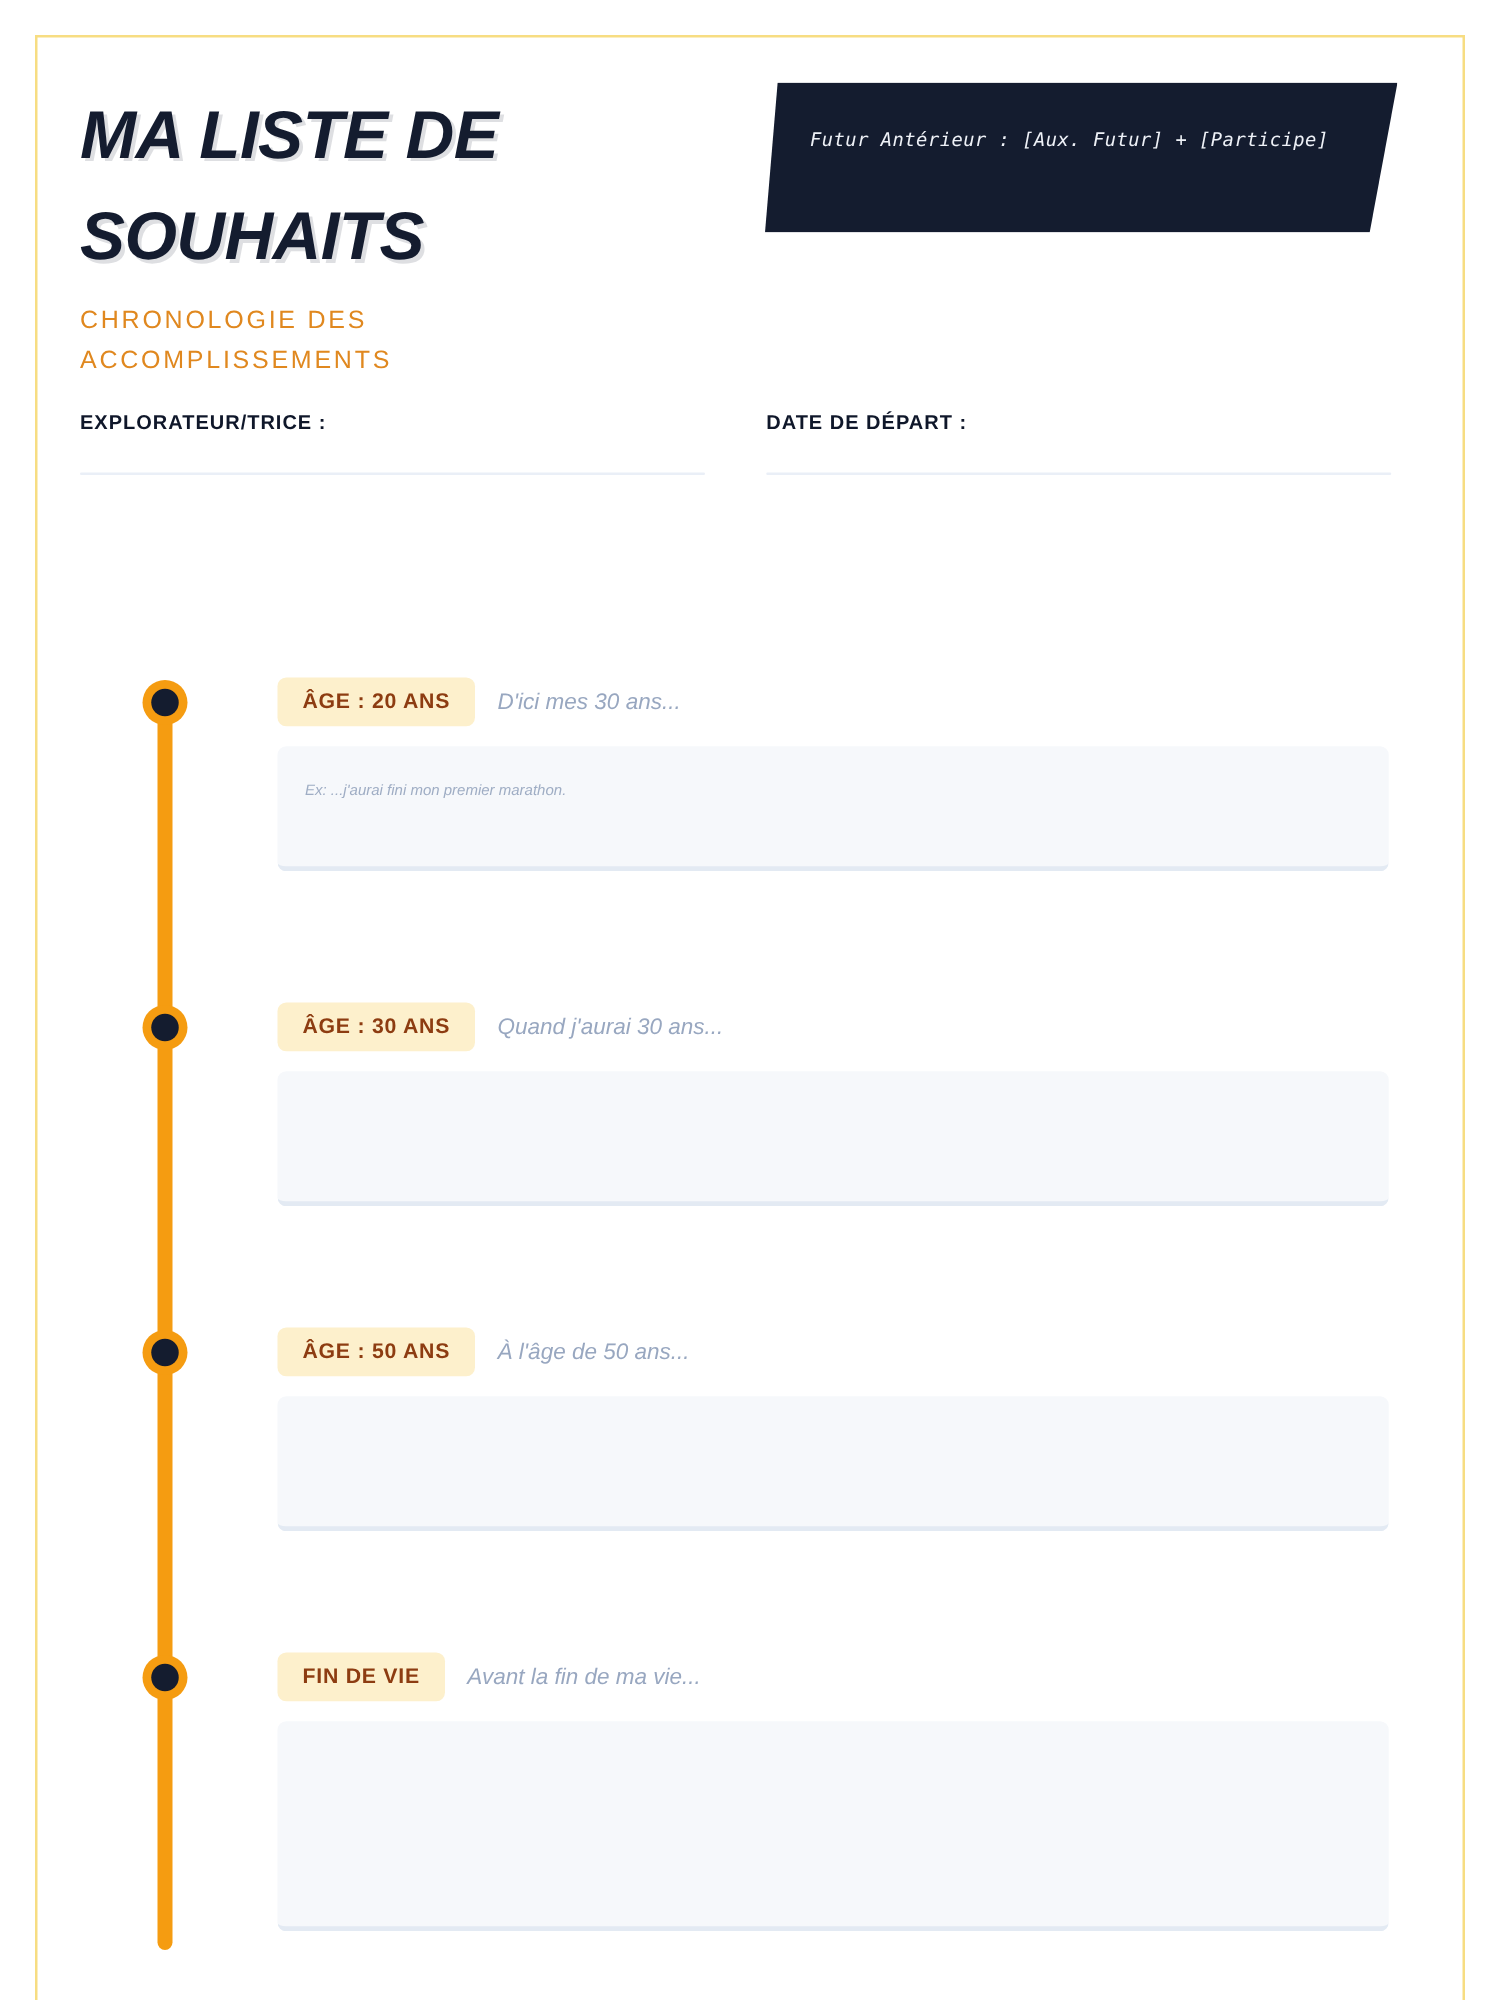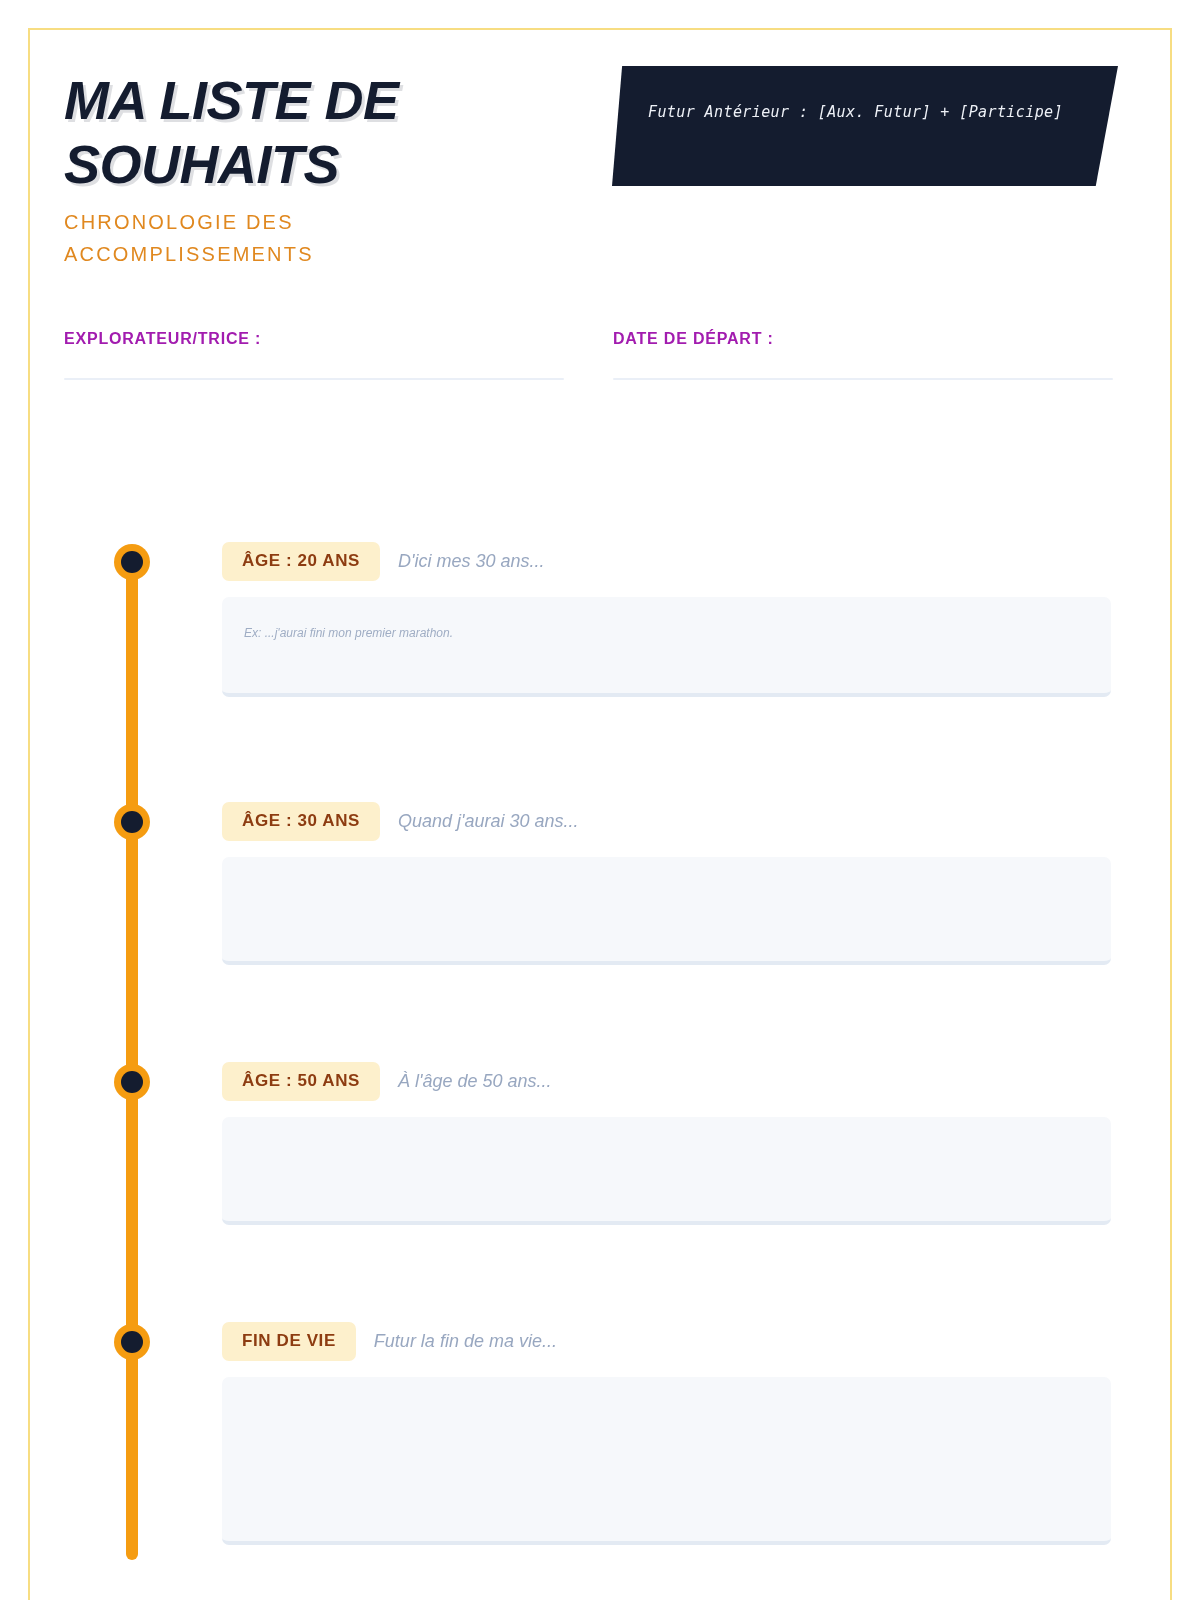--- a/index.html
+++ b/index.html
@@ -47,21 +47,21 @@
   .title-block {
     position: absolute;
     left: 64px;
     top: 68px;
     width: 470px;
   }
   .doc-title {
     margin: 0;
     font-family: "Liberation Sans", sans-serif;
     font-size: 54px;
-    line-height: 64px;
+    line-height: 81px;
     font-weight: 700;
     font-style: italic;
     letter-spacing: -0.5px;
     color: #141c2f;
     text-transform: uppercase;
     text-shadow: 3px 3px 0 rgba(20,28,47,0.14);
   }
   .doc-subtitle {
     margin: 10px 0 0 0;
     font-size: 20px;
@@ -107,21 +107,21 @@
     position: absolute;
     top: 0;
   }
   .field-explorer { left: 64px; width: 500px; }
   .field-date     { left: 613px; width: 500px; }
 
   .field-label {
     font-size: 16px;
     font-weight: 700;
     letter-spacing: 0.8px;
-    color: #a21caf;
+    color: #0f172a;
     text-transform: uppercase;
     white-space: nowrap;
   }
   .field-rule {
     margin-top: 30px;
     height: 2px;
     background: #eaeff7;
     border-radius: 1px;
   }
 
@@ -288,21 +288,21 @@
         <span class="answer-placeholder"></span>
       </div>
     </div>
 
     <div class="entry">
       <div class="entry-dot">
         <div class="entry-dot-inner"></div>
       </div>
       <div class="entry-head">
         <span class="age-chip">FIN DE VIE</span>
-        <span class="entry-hint">Futur la fin de ma vie...</span>
+        <span class="entry-hint">Avant la fin de ma vie...</span>
       </div>
       <div class="answer-box tallest">
         <span class="answer-placeholder"></span>
       </div>
     </div>
 
   </div>
 </div>
 
 </body></html>

